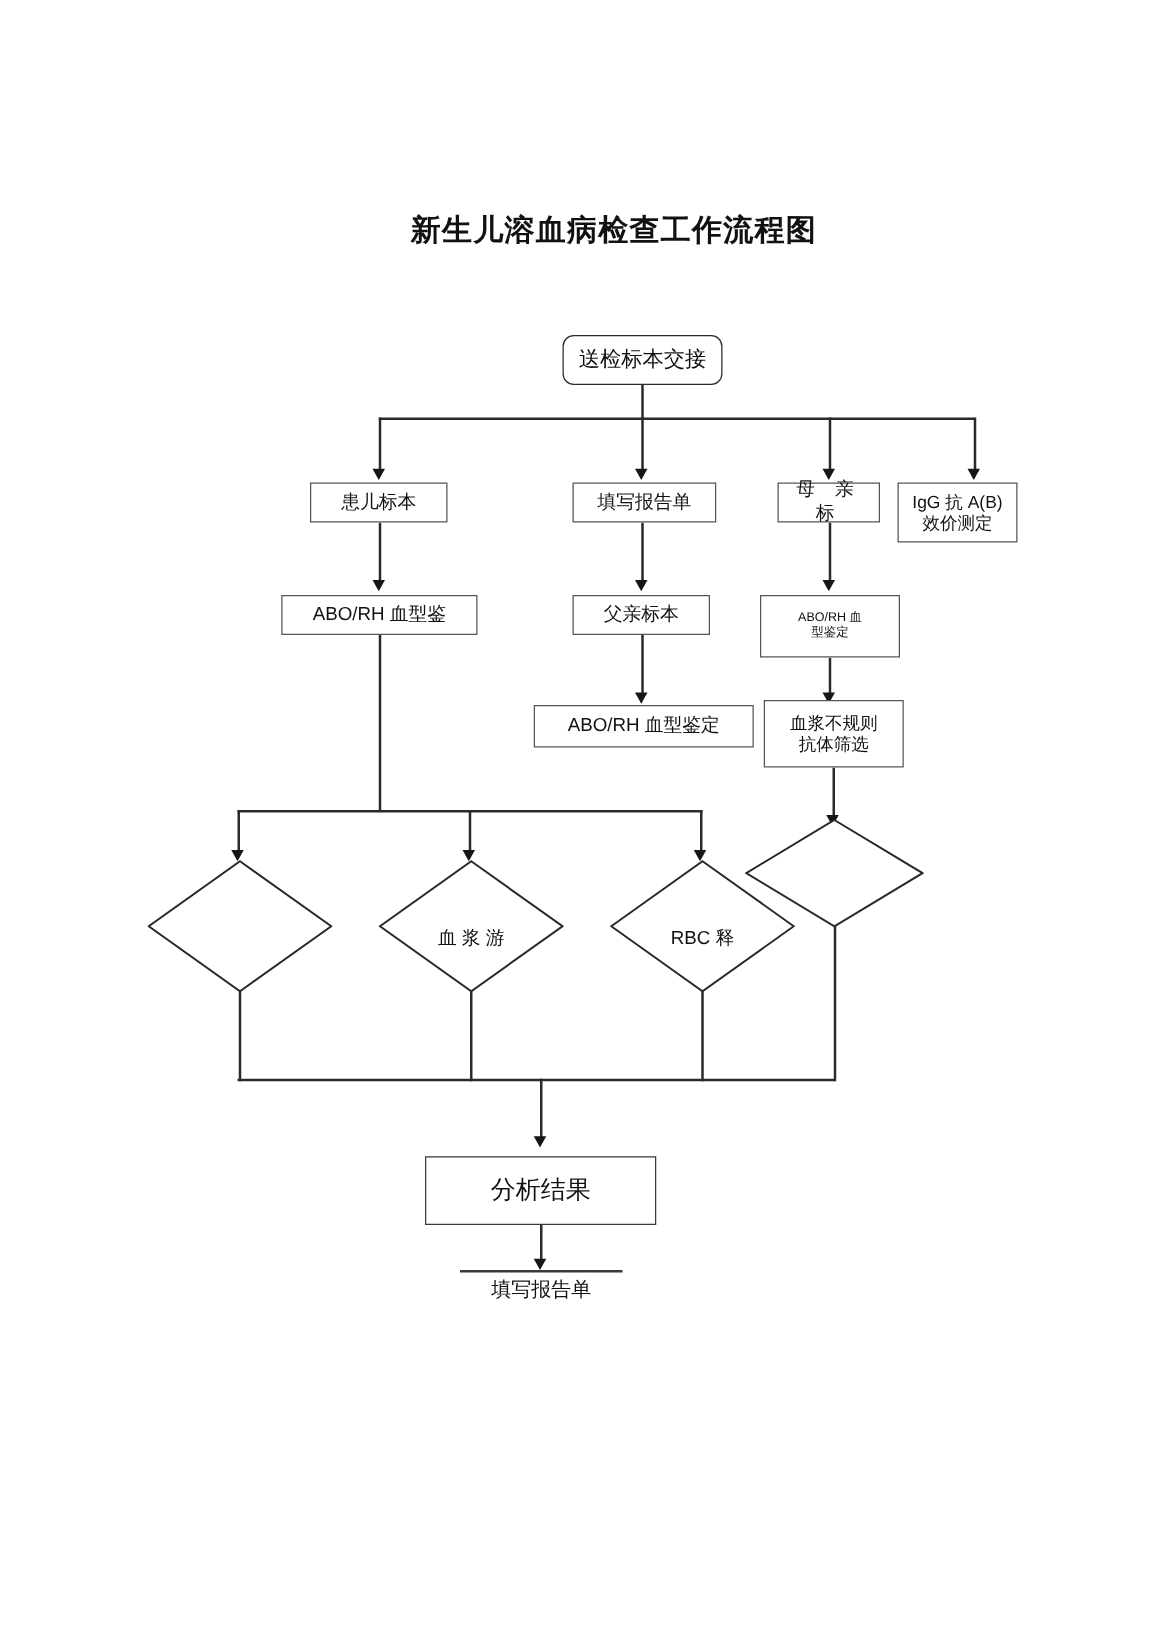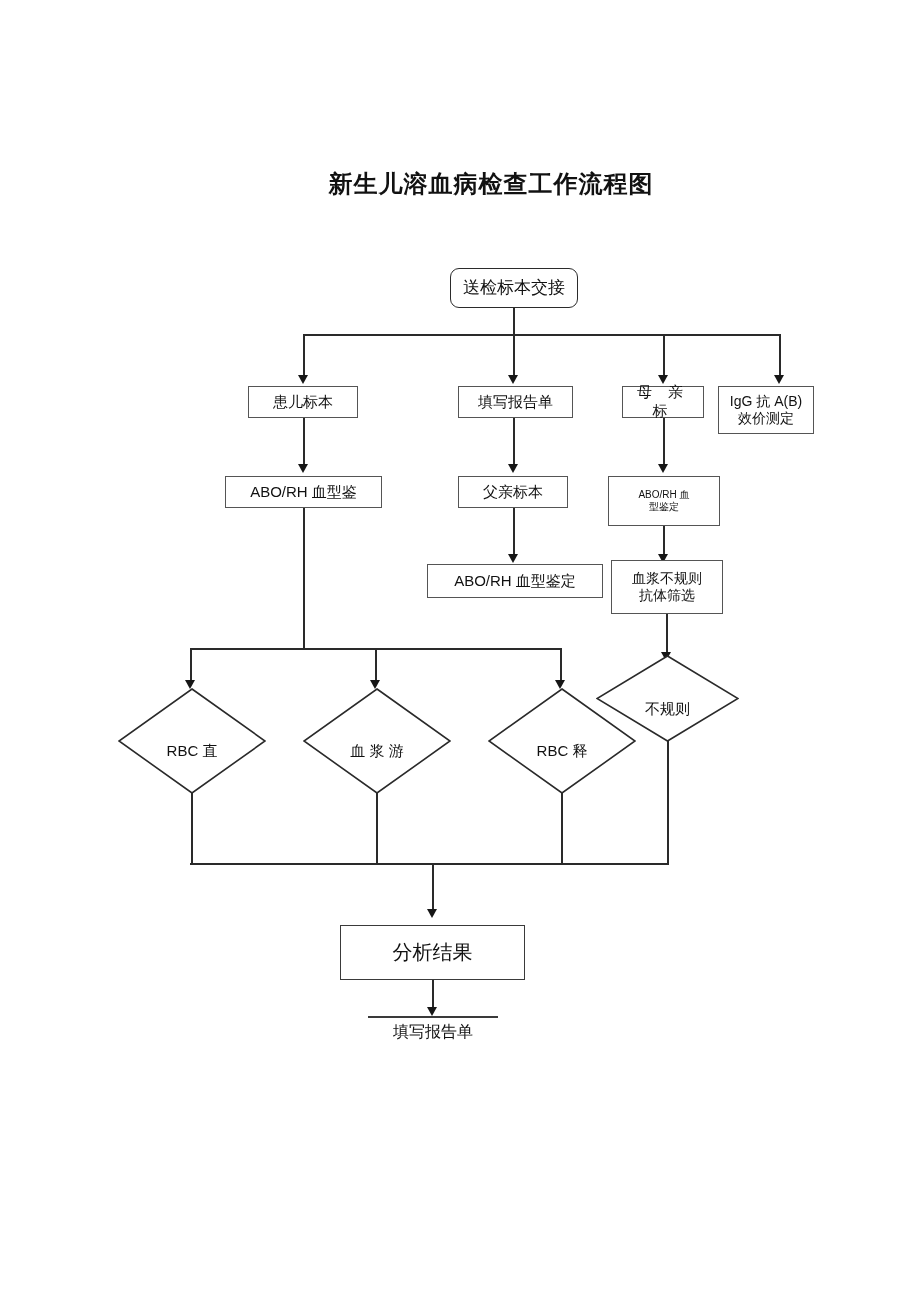--- a/index.html
+++ b/index.html
@@ -210,34 +210,26 @@
 <div class="vline" style="left:375px; top:648px; height:34px;"></div>
 <div class="arrow" style="left:370px; top:680px;"></div>
 
 <div class="vline" style="left:560px; top:648px; height:34px;"></div>
 <div class="arrow" style="left:555px; top:680px;"></div>
 
 <div class="diamond" style="left:596px; top:655px; width:143px; height:87px;">
   <svg class="dshape" viewBox="0 0 143 87" preserveAspectRatio="none">
     <polygon points="71.5,1 142,43.5 71.5,86 1,43.5" fill="#ffffff" stroke="#2a2a2a" stroke-width="1.6"></polygon>
   </svg>
-  <div class="dtext clip" style="top:24px; height:40px;">
-    <span>不规则</span><br>
-    
-  </div>
 </div>
 
 <div class="diamond" style="left:118px; top:688px; width:148px; height:106px;">
   <svg class="dshape" viewBox="0 0 148 106" preserveAspectRatio="none">
     <polygon points="74,1 147,53 74,105 1,53" fill="#ffffff" stroke="#2a2a2a" stroke-width="1.6"></polygon>
   </svg>
-  <div class="dtext clip" style="top:33px; height:42px;">
-    <span>RBC 直</span><br>
-    
-  </div>
 </div>
 
 <div class="diamond" style="left:303px; top:688px; width:148px; height:106px;">
   <svg class="dshape" viewBox="0 0 148 106" preserveAspectRatio="none">
     <polygon points="74,1 147,53 74,105 1,53" fill="#ffffff" stroke="#2a2a2a" stroke-width="1.6"></polygon>
   </svg>
   <div class="dtext clip" style="top:33px; height:42px;">
     <span>血 浆 游</span><br>
     
   </div>

